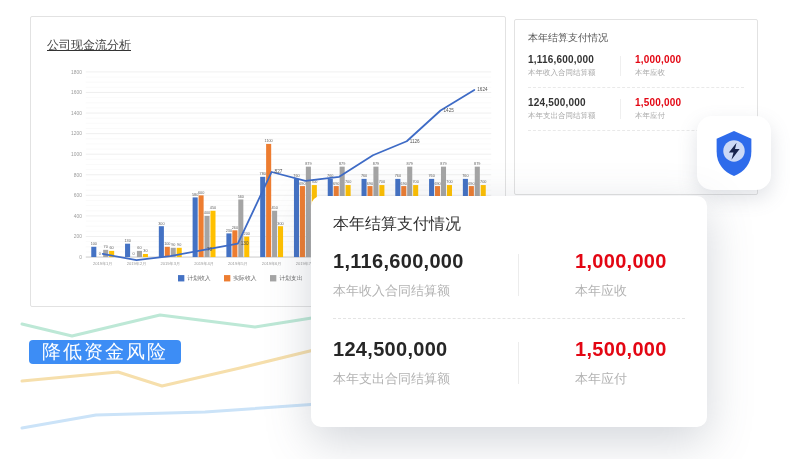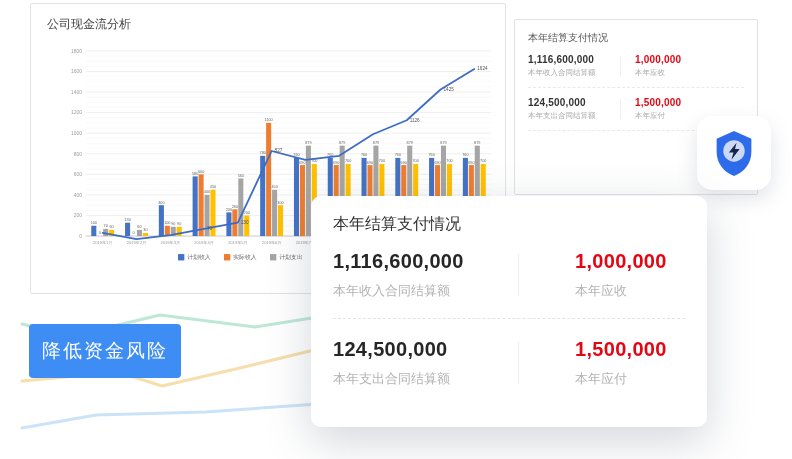--- a/index.html
+++ b/index.html
@@ -2,21 +2,21 @@
 <html><head>
 <meta charset="utf-8">
 <style>
   html,body{margin:0;padding:0;}
   body{width:792px;height:459px;position:relative;overflow:hidden;background:#ffffff;
        font-family:"Liberation Sans","DejaVu Sans",sans-serif;color:#333;}
   svg text{font-family:"Liberation Sans","DejaVu Sans",sans-serif;}
   #bg{position:absolute;left:0;top:0;width:792px;height:459px;z-index:0;}
   .panel{position:absolute;background:#fff;border:1px solid #e2e2e2;border-radius:2px;box-sizing:border-box;}
   
-  #chartPanel{left:30px;top:3px;width:476px;height:291px;padding:10px 4px 2px 10px;z-index:1;}
+  #chartPanel{left:30px;top:16px;width:476px;height:291px;padding:18px 4px 2px 10px;z-index:1;text-decoration:underline;}
   .chart-title{font-size:12px;font-weight:400;color:#444;margin:2px 0 4px 6px;}
   #chart{width:458px;height:250px;display:block;}
   
   #statsPanel{left:514px;top:19px;width:244px;height:176px;padding:11px 13px;z-index:1;}
   .sp-title{font-size:10px;color:#555;margin:0 0 9px;font-weight:400;}
   .srow{display:flex;align-items:flex-start;}
   .scol{width:92px;}
   .svdiv{width:1px;background:#efefef;align-self:stretch;margin:2px 0;}
   .scol2{flex:1;padding-left:14px;}
   .snum{font-size:10px;font-weight:700;color:#333;letter-spacing:.2px;}
@@ -33,22 +33,22 @@
   .pp-title{font-size:16px;color:#333;font-weight:400;margin:3px 0 15px;}
   .prow{display:flex;align-items:flex-start;}
   .pcol{width:185px;}
   .pvdiv{width:1px;background:#ececec;align-self:stretch;margin:4px 0;}
   .pcol2{flex:1;padding-left:56px;}
   .pnum{font-size:20px;font-weight:700;color:#262626;letter-spacing:.3px;}
   .pnum.red{color:#e30613;}
   .plbl{font-size:13px;color:#b3b3b3;margin-top:9px;}
   .pdash{border-top:1px dashed #e4e4e4;margin:18px 0 19px;}
   
-  #riskBadge{position:absolute;left:29px;top:324px;background:#3d8df5;color:#fff;font-size:19px;
-    padding:15px 13px;border-radius:4px;z-index:3;letter-spacing:2px;line-height:24px;}
+  #riskBadge{position:absolute;left:29px;top:340px;background:#3d8df5;color:#fff;font-size:19px;
+    padding:0 13px;border-radius:4px;z-index:3;letter-spacing:2px;line-height:24px;}
 </style>
 </head>
 <body>
 
 <svg id="bg" aria-hidden="true" viewBox="0 0 792 459">
     <polyline points="22,324 72,336 160,315 255,327 318,317 470,332 700,318" fill="none" stroke="#BDE8D6" stroke-width="3" stroke-linejoin="round" stroke-linecap="round"></polyline>
     <polyline points="22,381 118,372 162,386 240,368 318,349 520,332 700,320" fill="none" stroke="#F6DFAC" stroke-width="3" stroke-linejoin="round" stroke-linecap="round"></polyline>
     <polyline points="22,428 96,415 205,412 318,404 520,398 700,392" fill="none" stroke="#CBE3F8" stroke-width="3" stroke-linejoin="round" stroke-linecap="round"></polyline>
   </svg>
 

